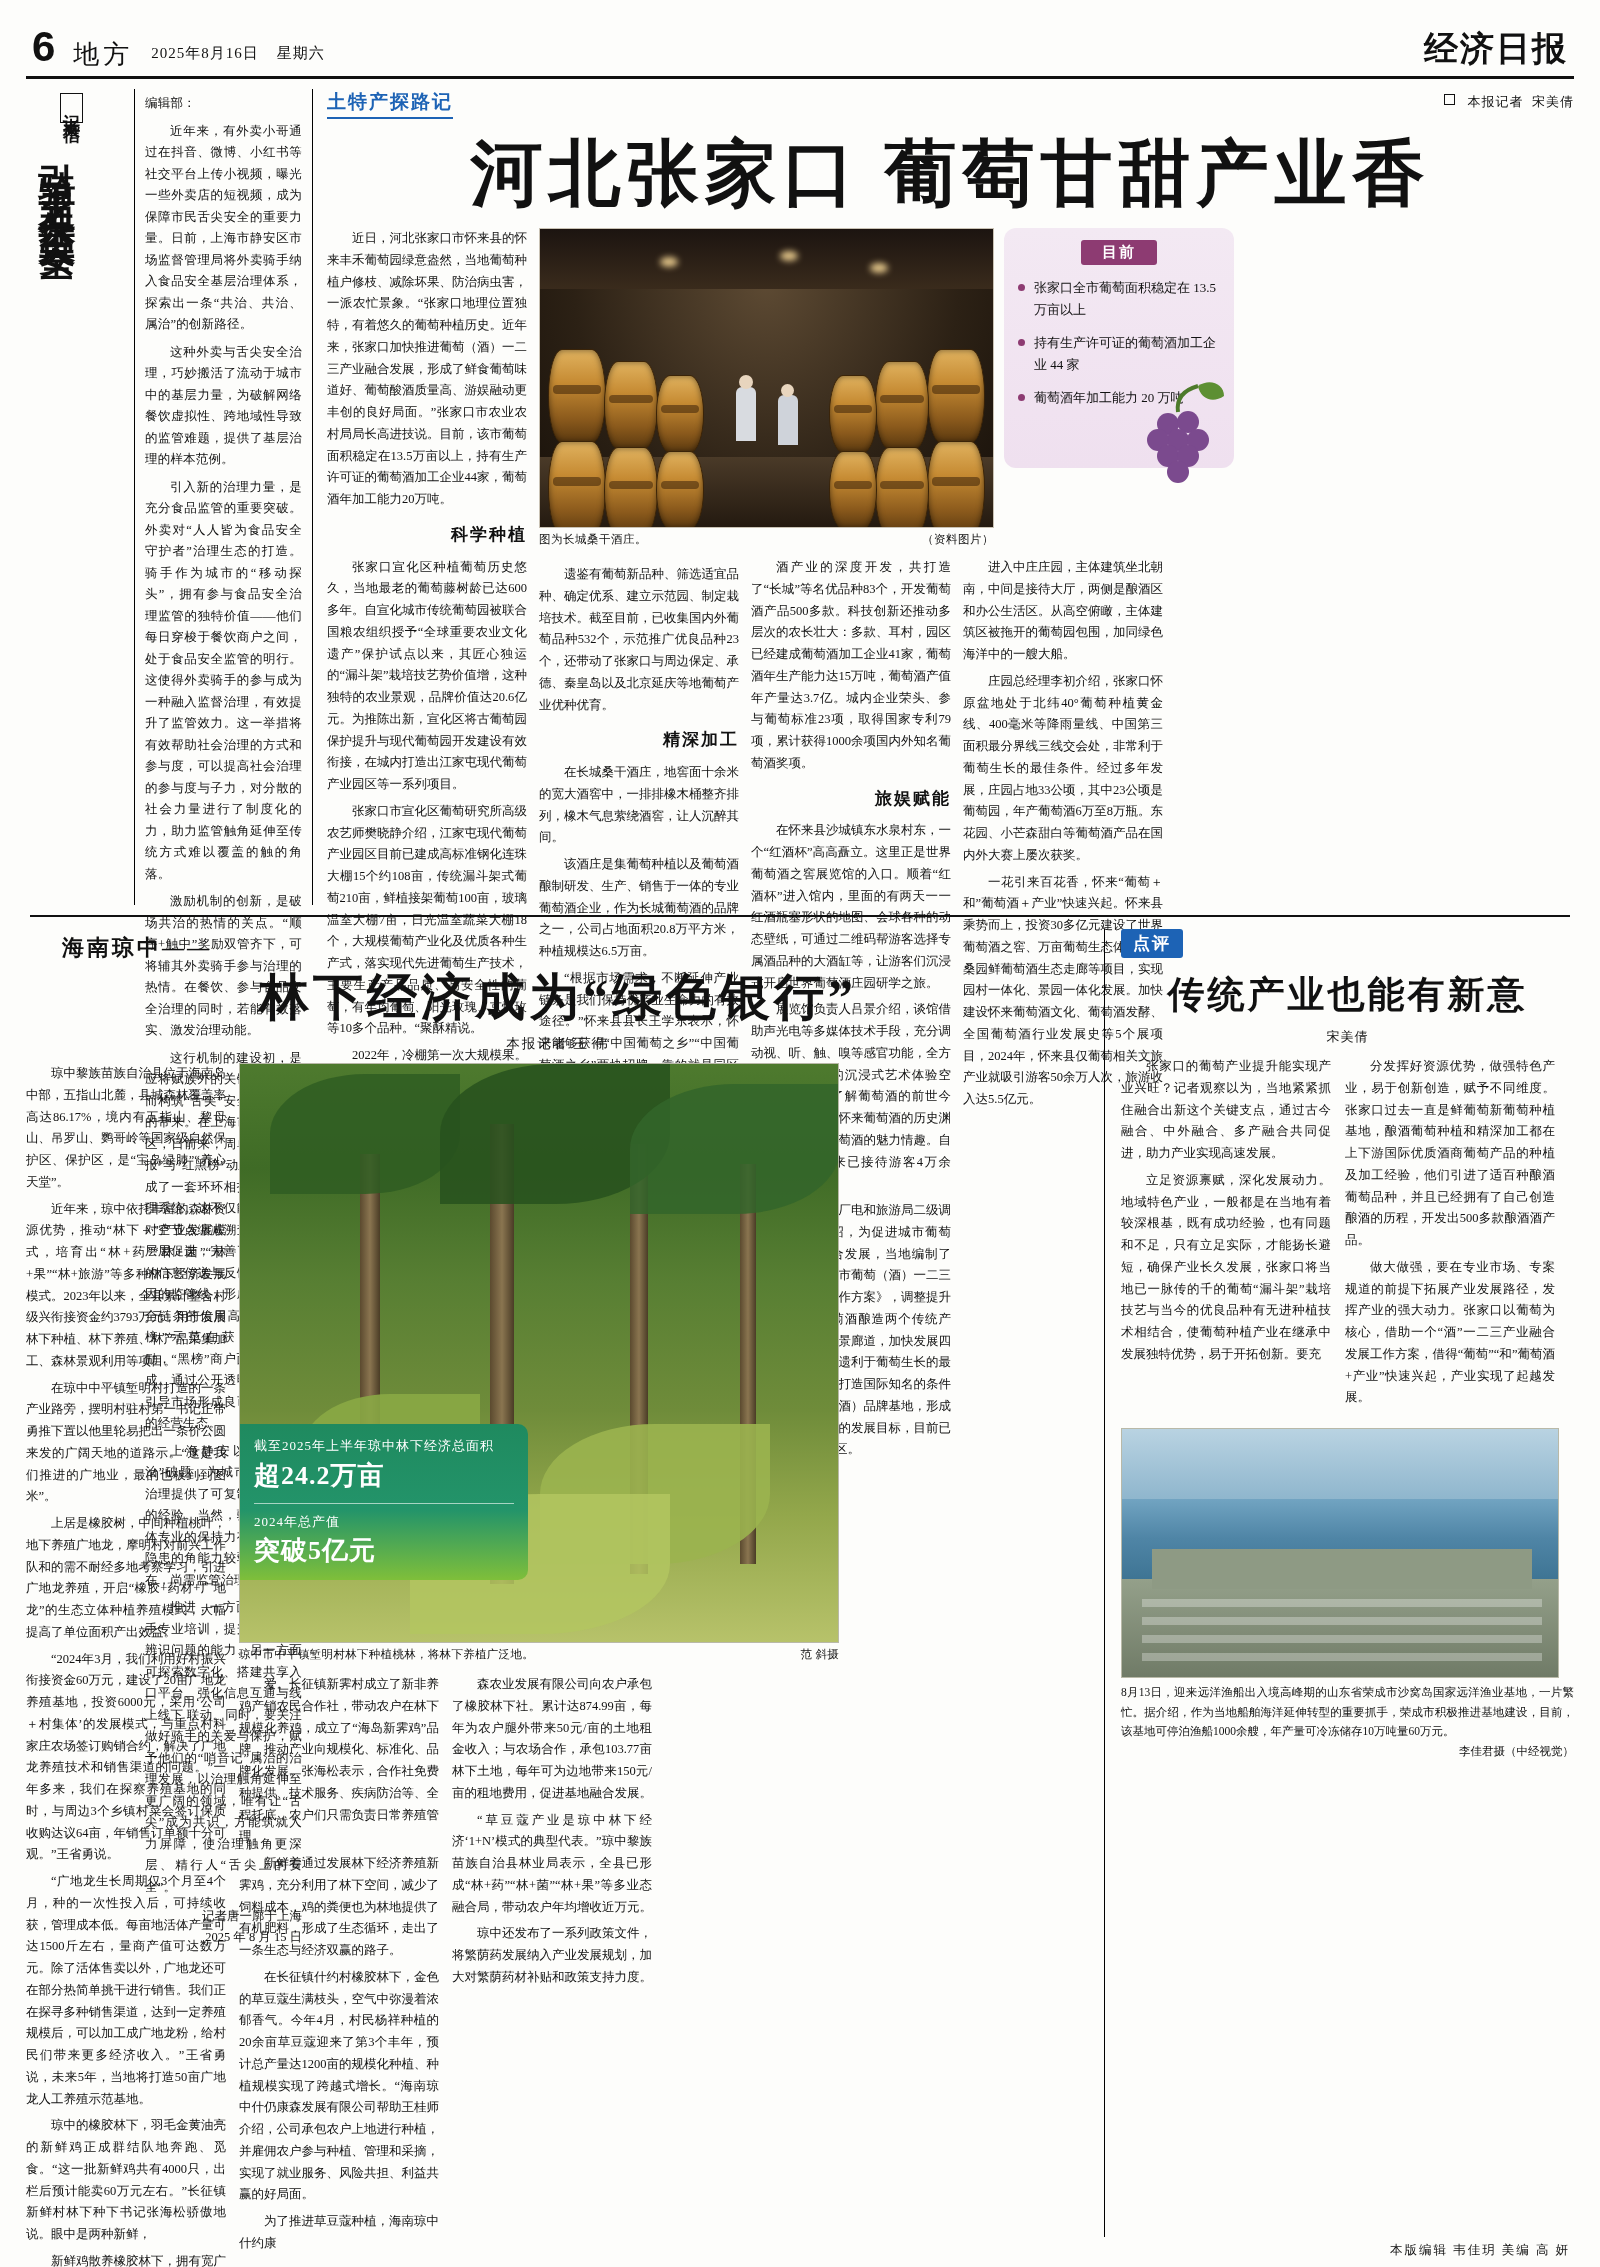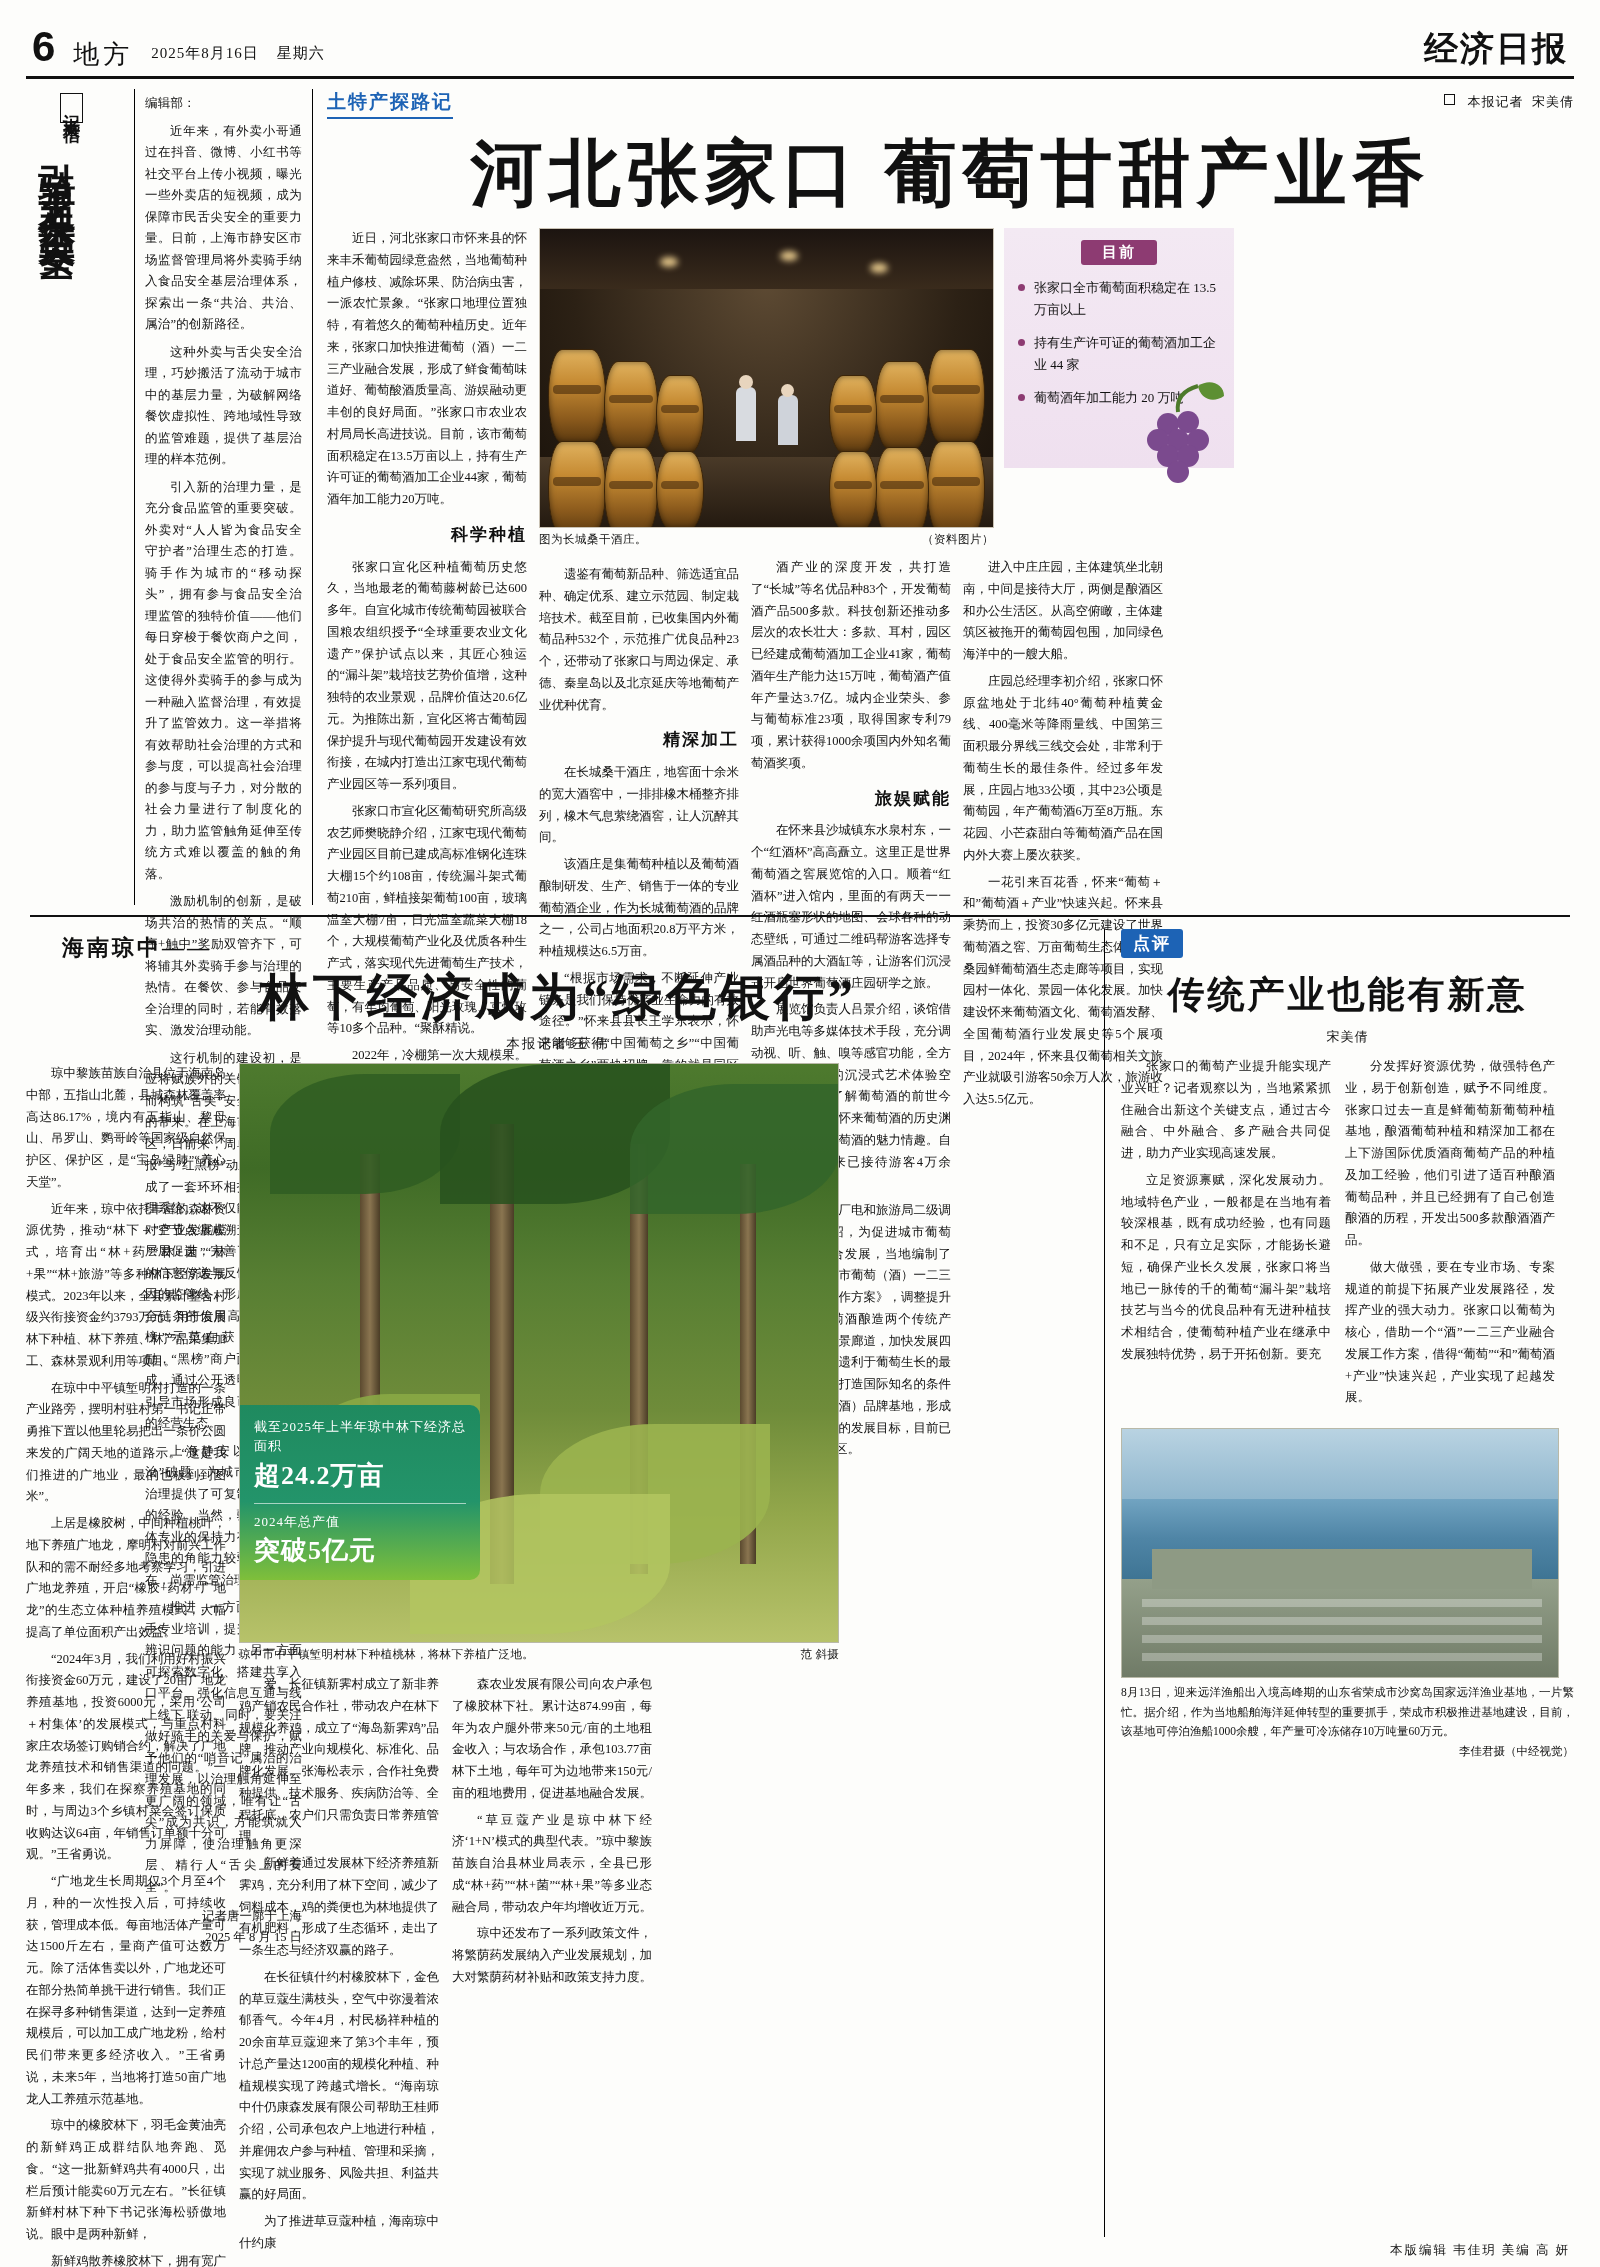--- a/index.html
+++ b/index.html
@@ -106,21 +106,21 @@
     background:linear-gradient(180deg,#1c1410,#3a2b1c);
   }
   .lamp{position:absolute;width:18px;height:10px;border-radius:50%;background:#ffdf9b;filter:blur(3px);opacity:.85;}
   .photo-cap{font-size:11.5px;text-align:right;margin-top:4px;letter-spacing:.5px;}
   .photo-cap .left{float:left;}
 
   
   .infocard{
     width:230px;flex:0 0 230px;margin-left:10px;
     background:linear-gradient(180deg,#f3e9f3 0%,#efe0ef 100%);
-    border-radius:0;padding:12px 14px 16px 14px;box-sizing:border-box;
+    border-radius:12px;padding:12px 14px 16px 14px;box-sizing:border-box;
     position:relative;min-height:240px;
   }
   .infocard .tag{
     display:block;width:76px;margin:0 auto 12px auto;text-align:center;
     background:#8d3b72;color:#fff;font-size:15px;font-weight:bold;
     letter-spacing:2px;border-radius:3px;padding:3px 0;
   }
   .infocard li{
     list-style:none;font-size:13px;line-height:1.65;margin:0 0 12px 0;
     padding-left:16px;position:relative;
@@ -155,21 +155,21 @@
     width:600px;height:580px;box-sizing:border-box;border:1px solid #b9b9a8;
     background:
       linear-gradient(180deg,#4e7a2e 0%,#3f6b26 18%,#587f33 38%,#6f8c3a 60%,#93a74b 78%,#b7c26a 100%);
     position:relative;overflow:hidden;
   }
   .leaf{position:absolute;border-radius:50% 0 50% 0;opacity:.85;}
   .trunk{position:absolute;background:linear-gradient(90deg,#5b4a2f,#8a7550,#4a3c26);}
   .photo2-cap{font-size:11.5px;margin-top:4px;letter-spacing:.3px;}
 
   .datacard{
-    position:absolute;left:0;bottom:62px;width:240px;
+    position:absolute;left:0;bottom:62px;width:288px;
     background:linear-gradient(180deg,#1f8a5f 0%,#23946a 55%,#7fbf3a 100%);
     color:#fff;padding:12px 14px;box-sizing:border-box;border-radius:0 10px 10px 0;
   }
   .datacard .dl{font-size:13px;line-height:1.5;letter-spacing:1px;}
   .datacard .dv{font-size:26px;font-weight:bold;letter-spacing:1px;margin:2px 0 10px 0;}
   .datacard .sep{border-top:1px solid rgba(255,255,255,.6);margin:8px 0;}
 
   
   .pinglun-tag{
     display:inline-block;background:#1d63b5;color:#fff;font-size:17px;font-weight:bold;

